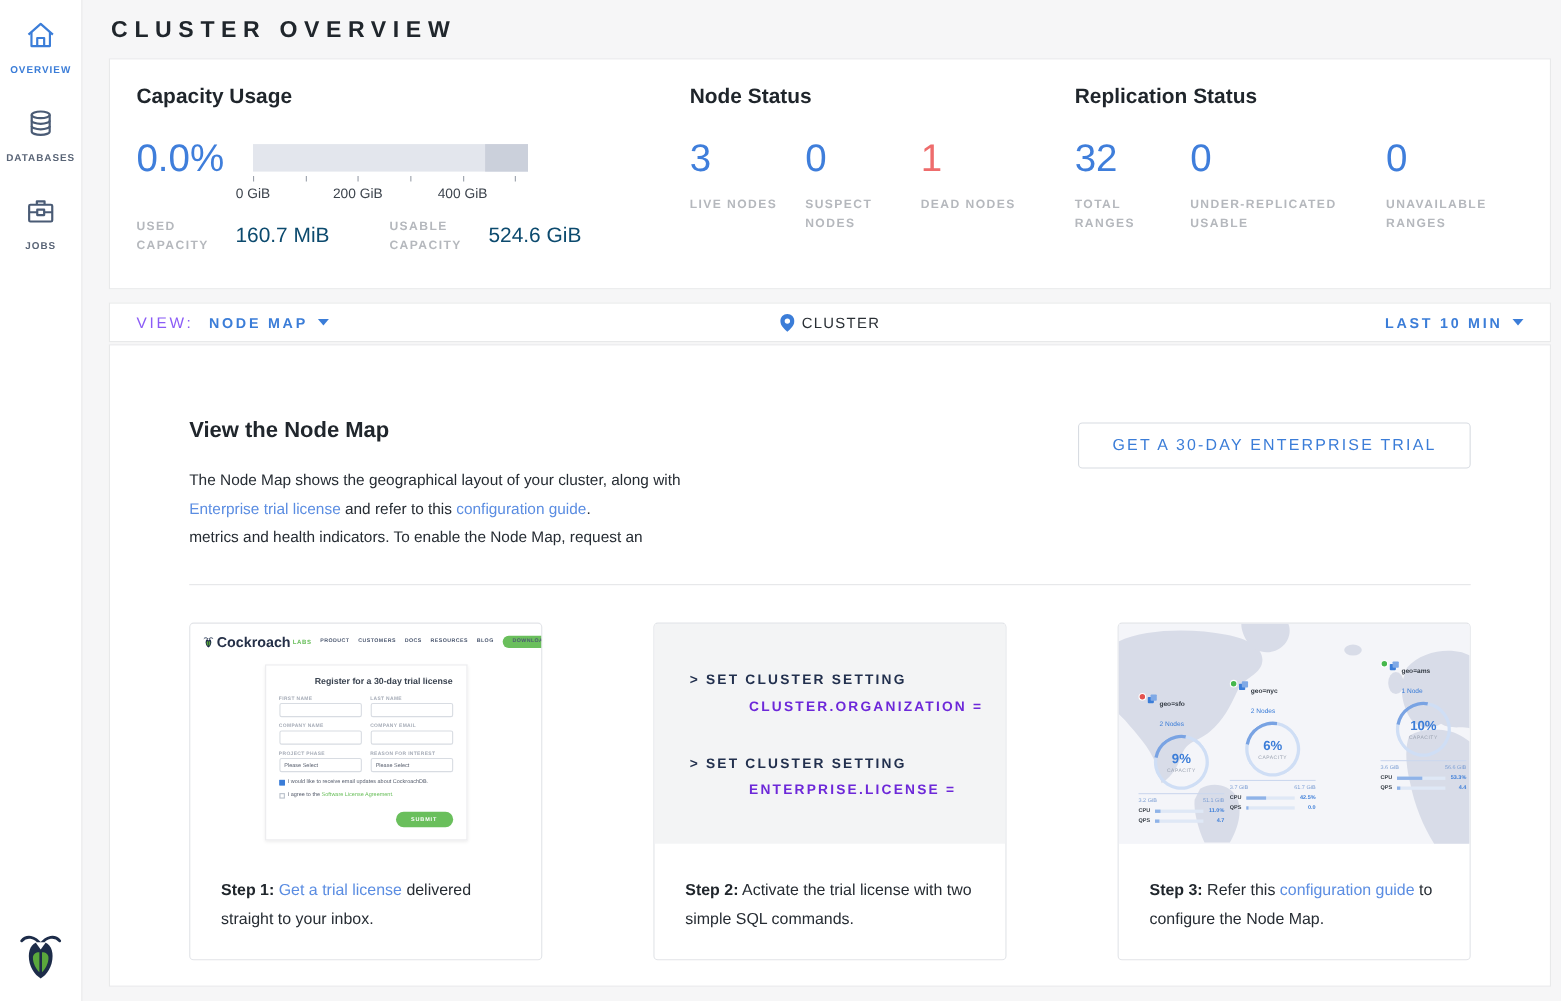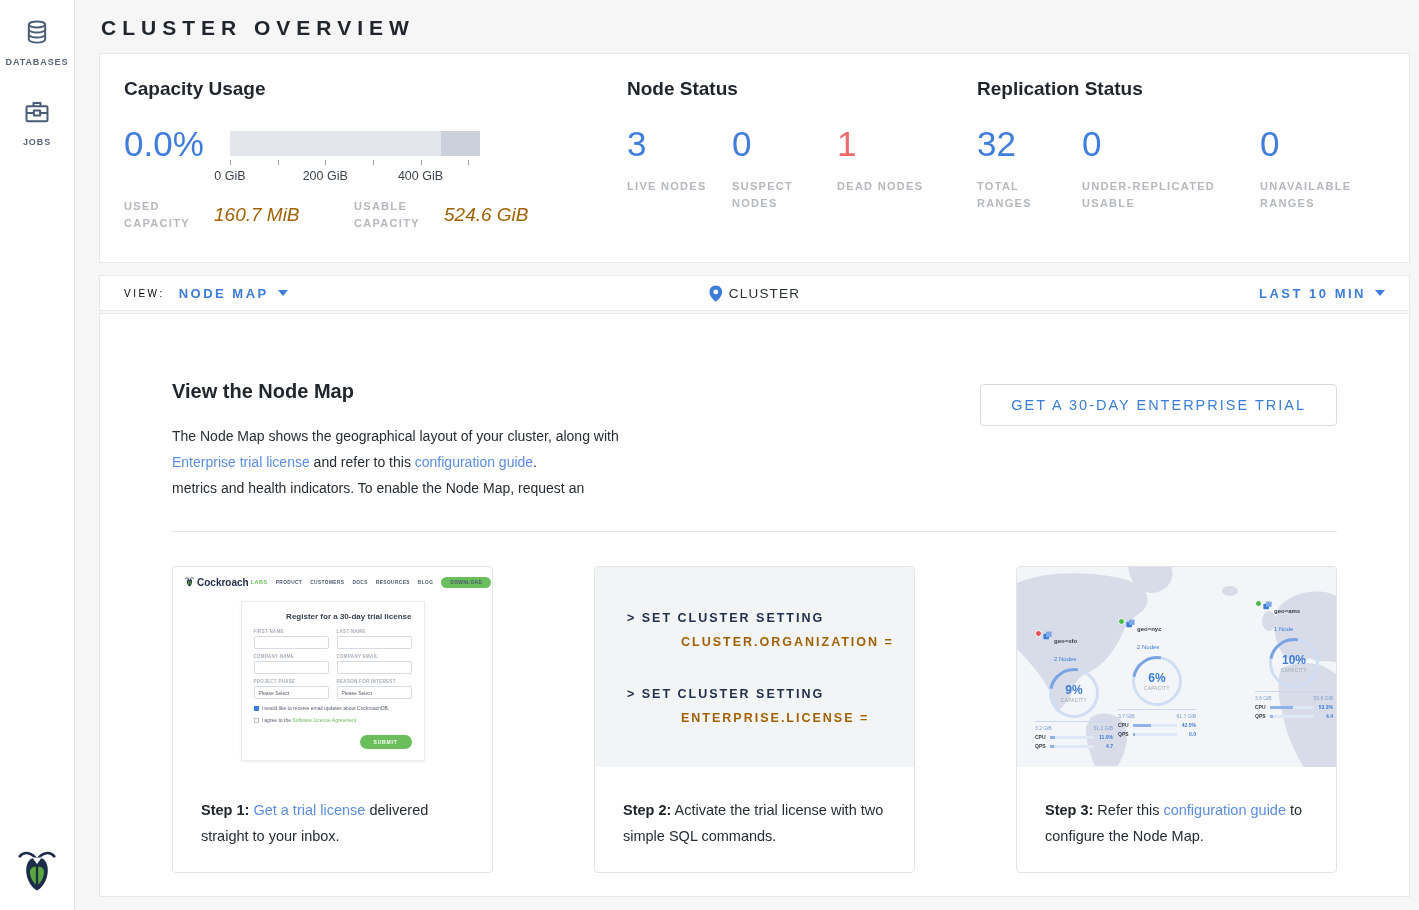--- a/index.html
+++ b/index.html
@@ -36,38 +36,38 @@
   .bar-wrap { width:250px; padding-top:5px; }
   .bar { height:25px; background:#e3e6ed; position:relative; }
   .bar-dark { position:absolute; right:0; top:0; width:39px; height:100%; background:#cbd0db; }
   .ticks { position:relative; height:6px; margin-top:4px; }
   .tickmark { position:absolute; width:1px; height:5px; background:#9aa0aa; }
   .tick-labels { position:relative; height:15px; margin-top:3px; font-size:12.5px; color:#3c434c; }
   .tick-labels span { position:absolute; transform:translateX(-50%); white-space:nowrap; }
   .cap-stats { display:flex; align-items:center; margin-top:14px; }
   .cap-label { width:82px; font-size:11px; letter-spacing:1.3px; line-height:17px;
                color:#b5b8bd; font-weight:600; }
-  .cap-value { font-size:19px; color:#a16207; margin-left:8px;font-style:italic; }
+  .cap-value { font-size:19px; color:#0c4a6e; margin-left:8px; }
   .cap-value.first { width:118px; margin-right:22px; }
 
   .stat-row { display:flex; margin-top:26px; }
   .stat-value { font-size:35px; color:#3f7edb; line-height:36px; }
   .stat-value.red { color:#ee6c6c; }
   .stat-label { margin-top:16px; font-size:11px; letter-spacing:1.3px; line-height:17px;
                 color:#b5b8bd; font-weight:600; padding-right:14px; }
   .sec-nodes .stat { width:105px; }
   .sec-repl .stat:nth-child(1) { width:105px; }
   .sec-repl .stat:nth-child(2) { width:178px; }
   .sec-repl .stat:nth-child(3) { width:140px; }
 
   
   .view-bar { margin-top:12px; background:#fff; border:1px solid #e8e9ea; height:36px;
               display:flex; align-items:center; padding:0 24px; position:relative; }
   .vb-left { display:flex; align-items:center; cursor:pointer; }
-  .vb-view { font-size:10px; letter-spacing:2.5px; color:#000000; margin-right:14px; }
+  .vb-view { font-size:14px; letter-spacing:2.5px; color:#8b5cf6; margin-right:14px; }
   .vb-sel  { font-size:13px; letter-spacing:2.5px; color:#3b7dd8; font-weight:600; }
   .caret { width:0; height:0; border-left:5px solid transparent; border-right:5px solid transparent;
            border-top:6px solid #3b7dd8; margin-left:9px; }
   .vb-center { position:absolute; left:50%; transform:translateX(-50%); display:flex;
                align-items:center; font-size:13.5px; letter-spacing:1.2px; color:#2a2f35; cursor:pointer; }
   .vb-center svg { margin-right:7px; }
   .vb-right { margin-left:auto; display:flex; align-items:center; font-size:13px;
               letter-spacing:2.5px; color:#3b7dd8; font-weight:600; cursor:pointer; }
 
   
@@ -85,21 +85,21 @@
   .cards { display:flex; justify-content:space-between; margin-top:34px; }
   .card { width:321px; height:307px; border:1px solid #e2e4e8; border-radius:4px;
           background:#fff; overflow:hidden; }
   .card-img { height:200px; position:relative; }
   .card-caption { padding:30px 28px 0; font-size:14.5px; line-height:26px; color:#262c33; }
   .cap-bold { font-weight:700; color:#20262c; }
 
   
   .site-head { display:flex; align-items:center; justify-content:space-between; padding:9px 12px 0; }
   .site-logo { display:flex; align-items:center; }
-  .site-logo-name { font-size:10px; font-weight:700; color:#253048; margin-left:3px; }
+  .site-logo-name { font-size:13px; font-weight:700; color:#253048; margin-left:3px; }
   .site-logo-labs { font-size:5.5px; font-weight:700; color:#6abf5c; letter-spacing:.5px; margin-left:2px; }
   .site-nav { display:flex; align-items:center; }
   .site-nav span { font-size:4.8px; font-weight:700; letter-spacing:.4px; color:#4c5870; margin-left:8px; }
   .dl-btn { background:#6abf5c; color:#fff; border-radius:8px; padding:3px 9px;
             font-size:4.8px; font-weight:700; letter-spacing:.5px; margin-left:8px; }
   .reg-card { width:184px; margin:13px auto 0; border:1px solid #ececee; background:#fff;
               box-shadow:0 1px 3px rgba(0,0,0,.07); padding:10px 12px 11px; }
   .reg-title { text-align:right; font-size:8px; font-weight:700; color:#3a4350; }
   .reg-grid { display:grid; grid-template-columns:1fr 1fr; column-gap:8px; row-gap:5px; margin-top:8px; }
   .fld-label { font-size:4.5px; font-weight:700; letter-spacing:.3px; color:#a7adb8; margin-bottom:2px; }
@@ -109,21 +109,21 @@
   .chk { width:5px; height:5px; border:1px solid #b9c0ca; margin-right:3px; flex:none; }
   .chk.checked { background:#3b7dd8; border-color:#3b7dd8; }
   .chk-link { color:#6abf5c; }
   .submit-row { text-align:right; margin-top:7px; }
   .submit-btn { display:inline-block; background:#6abf5c; color:#fff; border-radius:9px;
                 font-size:5px; font-weight:700; letter-spacing:.8px; padding:4px 14px; }
 
   
   .code-img { background:#f3f4f5; padding:44px 0 0 32px; height:200px; }
   .code-line1 { font-size:12.5px; font-weight:700; letter-spacing:2px; color:#22304e; }
-  .code-line2 { margin:10px 0 0 54px; font-size:12.5px; font-weight:700; letter-spacing:2px; color:#a16207; }
+  .code-line2 { margin:10px 0 0 54px; font-size:12.5px; font-weight:700; letter-spacing:2px; color:#6d28d9; }
   .code-group + .code-group { margin-top:38px; }
 
   
   .map-img { background:#f3f4f8; }
   .map-img > svg.world { position:absolute; inset:0; }
   .mapnode { position:absolute; width:78px; }
   .mn-head { display:flex; align-items:flex-start; }
   .mn-dot { width:7px; height:7px; border-radius:50%; border:1px solid #fff; flex:none; margin-top:1px; }
   .mn-dot.green { background:#46b84c; } .mn-dot.red { background:#e4534f; }
   .mn-cube { margin:2px 2px 0 1px; flex:none; }
@@ -141,20 +141,30 @@
   .mn-row { display:flex; align-items:center; margin-top:3px; font-size:5px; }
   .mn-row .lbl { width:12px; font-weight:700; color:#3a4149; }
   .mn-bar { flex:1; height:3px; background:#dfe8f6; margin:0 3px; position:relative; }
   .mn-fill { position:absolute; left:0; top:0; height:100%; background:#8fb3e8; }
   .mn-val { font-weight:700; color:#3b7dd8; width:16px; text-align:right; }
 </style>
 </head>
 <body>
 
 <nav class="sidebar">
+  <div class="side-item active">
+    <span>
+      <svg viewBox="0 0 24 24" fill="none" stroke="#3b7dd8" stroke-width="1.7" stroke-linejoin="round">
+        <path d="M2.5 11.5 L12 3.2 L21.5 11.5"></path>
+        <path d="M4.8 9.7 V20.5 H19.2 V9.7"></path>
+        <path d="M9.3 20.5 V14.2 H14.7 V20.5"></path>
+      </svg>
+    </span>
+    <span class="side-label">OVERVIEW</span>
+  </div>
   <div class="side-item">
     <span>
       <svg viewBox="0 0 24 24" fill="none" stroke="#4a5b75" stroke-width="1.7">
         <ellipse cx="12" cy="5.5" rx="7" ry="2.6"></ellipse>
         <path d="M5 5.5 V18.4 C5 19.9 8.1 21.1 12 21.1 C15.9 21.1 19 19.9 19 18.4 V5.5"></path>
         <path d="M5 9.8 C5 11.3 8.1 12.5 12 12.5 C15.9 12.5 19 11.3 19 9.8"></path>
         <path d="M5 14.1 C5 15.6 8.1 16.8 12 16.8 C15.9 16.8 19 15.6 19 14.1"></path>
       </svg>
     </span>
     <span class="side-label">DATABASES</span>

